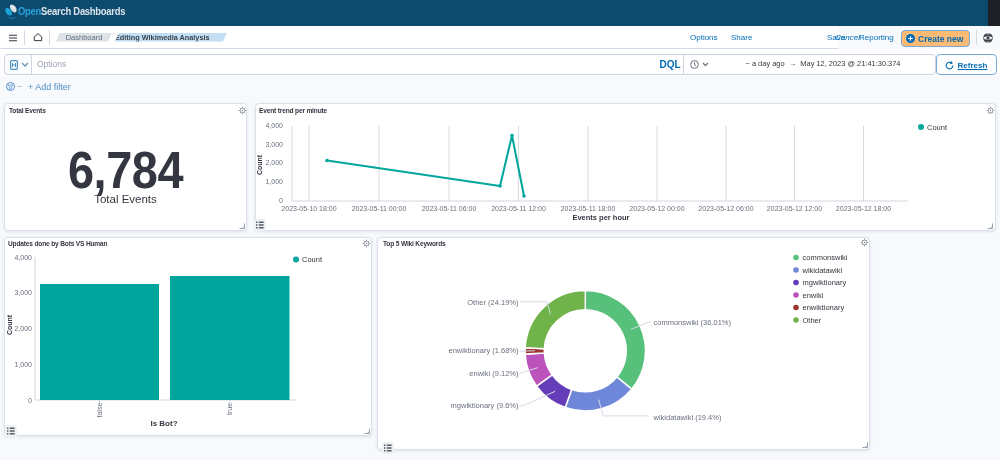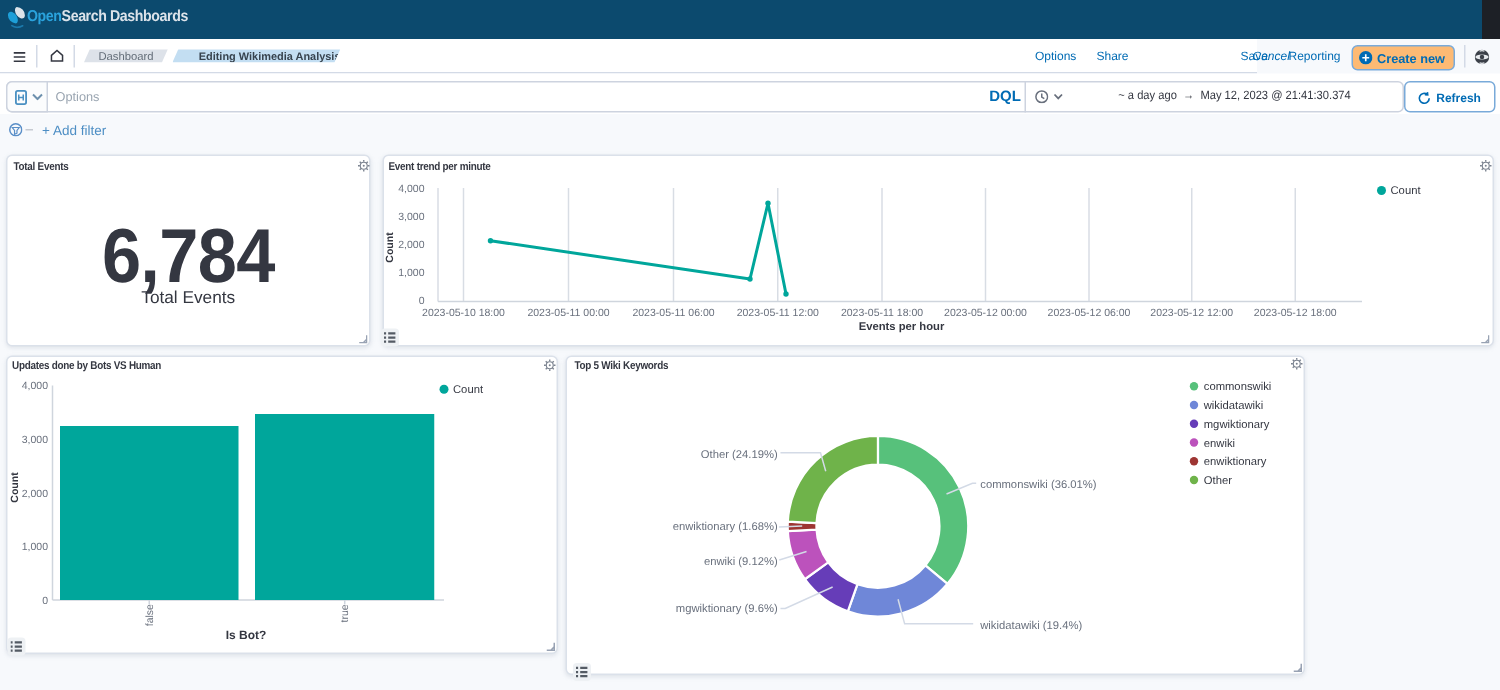--- a/index.html
+++ b/index.html
@@ -32,21 +32,21 @@
     <path d="M0 1.2h8M0 4h8M0 6.8h8" stroke="#343741" stroke-width="1.1"></path>
   </svg>
   <div class="abs" style="left:24px;top:4px;width:1px;height:15px;background:#d3dae6;"></div>
 
   <svg class="abs" style="left:33px;top:6px" width="10" height="10" viewBox="0 0 10 10">
     <path d="M1.3 4.9 L5 1.6 L8.7 4.9 V8.6 H1.3 Z" fill="none" stroke="#343741" stroke-width="1"></path>
   </svg>
   <div class="abs" style="left:49px;top:4px;width:1px;height:15px;background:#d3dae6;"></div>
 
   <div class="abs" style="left:56px;top:32.5px;width:56px;height:9px;background:#dde2e9;color:#636d78;font-size:7.5px;line-height:9px;text-align:center;clip-path:polygon(4px 0,100% 0,calc(100% - 4px) 100%,0 100%);top:6.5px;">Dashboard</div>
-  <div class="abs" style="left:115px;top:6.5px;width:112px;height:9px;background:#c3def2;color:#37434e;font-size:7.3px;font-weight:bold;line-height:9px;text-align:right;clip-path:polygon(4px 0,100% 0,calc(100% - 4px) 100%,0 100%);">Editing Wikimedia Analysis</div>
+  <div class="abs" style="left:115px;top:6.5px;width:112px;height:9px;background:#c3def2;color:#37434e;font-size:7.3px;font-weight:bold;line-height:9px;text-align:left;clip-path:polygon(4px 0,100% 0,calc(100% - 4px) 100%,0 100%);">Editing Wikimedia Analysis</div>
 
   <div class="abs link" style="left:690px;top:7px;text-align:center;">Options</div>
   <div class="abs link" style="left:731px;top:7px;">Share</div>
   <div class="abs link" style="left:763px;top:7px;margin-top:16px;">Add</div>
   <div class="abs link" style="left:835px;top:7px;font-style:italic;">Cancel</div>
   <div class="abs link" style="left:827px;top:7px;">Save</div>
   <div class="abs link" style="left:859px;top:7px;">Reporting</div>
   <div class="abs" style="left:901px;top:3.5px;width:69px;height:17px;border:1px solid #79aad9;border-radius:4px;background:#fdba74;">
     <svg class="abs" style="left:4px;top:3.5px" width="9" height="9" viewBox="0 0 9 9">
       <circle cx="4.5" cy="4.5" r="4.5" fill="#006bb4"></circle>
@@ -87,21 +87,21 @@
   <svg class="abs" style="left:702px;top:13px" width="7" height="5" viewBox="0 0 7 5">
     <path d="M1 1 L3.5 3.6 L6 1" fill="none" stroke="#69707d" stroke-width="1.2"></path>
   </svg>
   <div class="abs" style="left:712px;top:9.5px;width:222px;text-align:center;font-size:8px;color:#343741;transform:scaleX(0.93);transform-origin:50% 50%;white-space:nowrap;">~ a day ago&nbsp; →&nbsp; May 12, 2023 @ 21:41:30.374</div>
 
   <div class="abs" style="left:935.5px;top:5px;width:61px;height:21px;border:1px solid #79aad9;border-radius:4px;background:#fff;">
     <svg class="abs" style="left:8.5px;top:5.5px" width="9" height="9" viewBox="0 0 9 9">
       <path d="M7.8 4.5 A3.3 3.3 0 1 1 6.6 2" fill="none" stroke="#006bb4" stroke-width="1.1"></path>
       <path d="M6.6 0.4 L6.8 2.3 L4.9 2.2" fill="none" stroke="#006bb4" stroke-width="1.1"></path>
     </svg>
-    <div class="abs" style="left:21px;top:5.5px;font-size:8px;color:#006bb4;font-weight:bold;">Refresh</div>
+    <div class="abs" style="left:21px;top:5.5px;font-size:8px;color:#006bb4;font-weight:bold;text-decoration:underline;">Refresh</div>
   </div>
 </div>
 
 <div class="abs" style="left:0;top:76px;width:1000px;height:20px;background:#f7f9fc;">
   <svg class="abs" style="left:6px;top:6px" width="9" height="9" viewBox="0 0 9 9">
     <circle cx="4.5" cy="4.5" r="4" fill="none" stroke="#5a8fc8" stroke-width="1"></circle>
     <path d="M2.2 3 h4.6 L5.3 5 v1.8 l-1.6 .8 V5 Z" fill="none" stroke="#5a8fc8" stroke-width=".8"></path>
   </svg>
   <div class="abs" style="left:17px;top:10px;width:5px;height:1px;background:#c6cad1;"></div>
   <div class="abs" style="left:28px;top:6px;font-size:9px;color:#4d8ec4;">+ Add filter</div>

